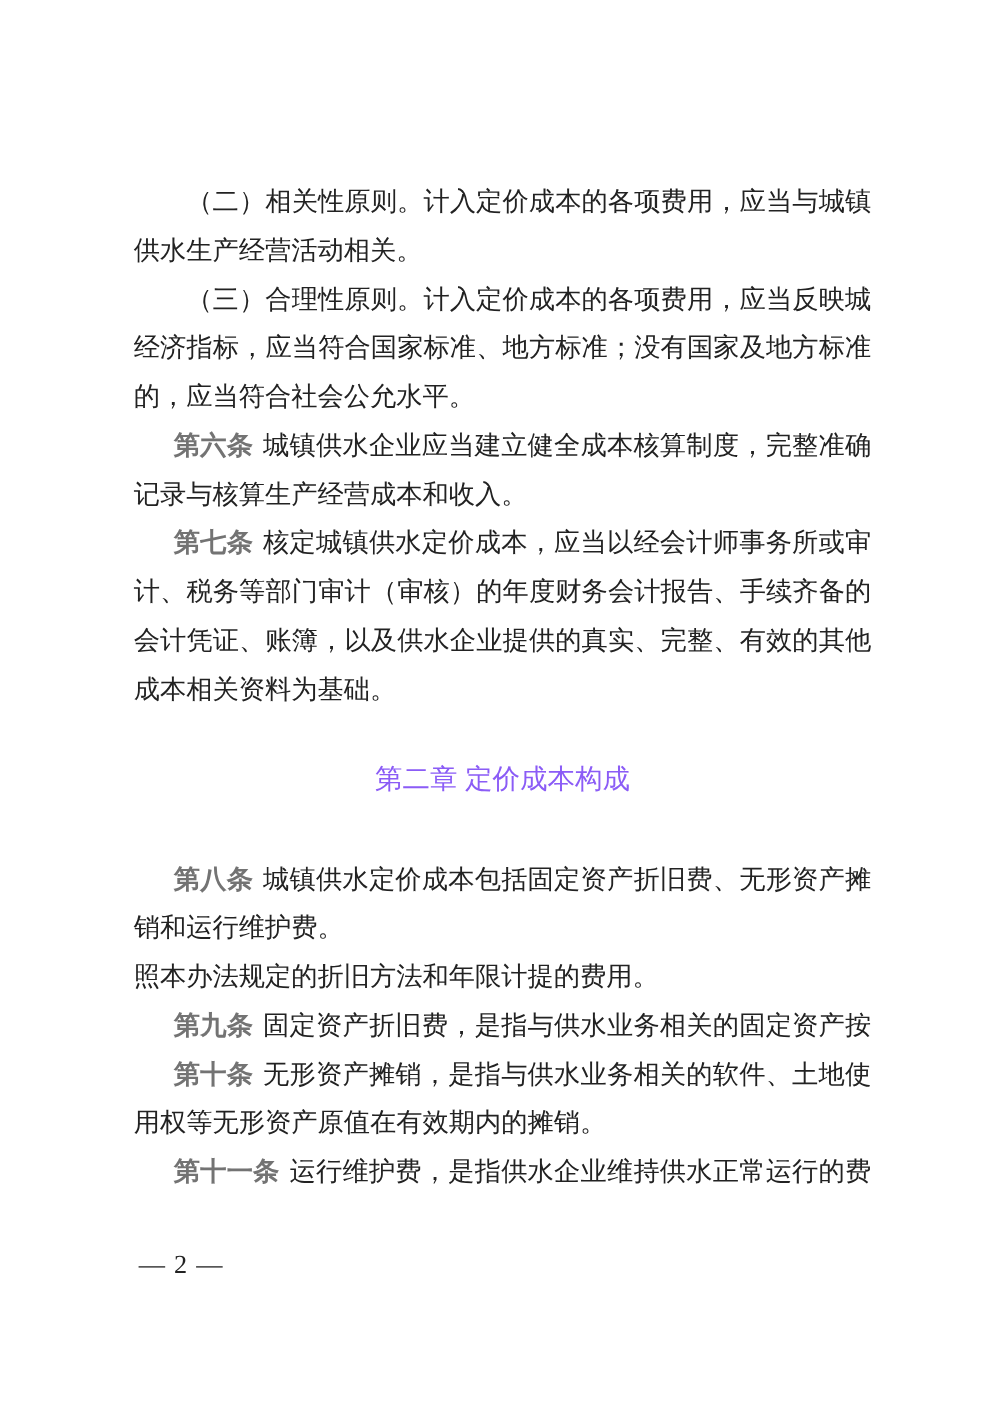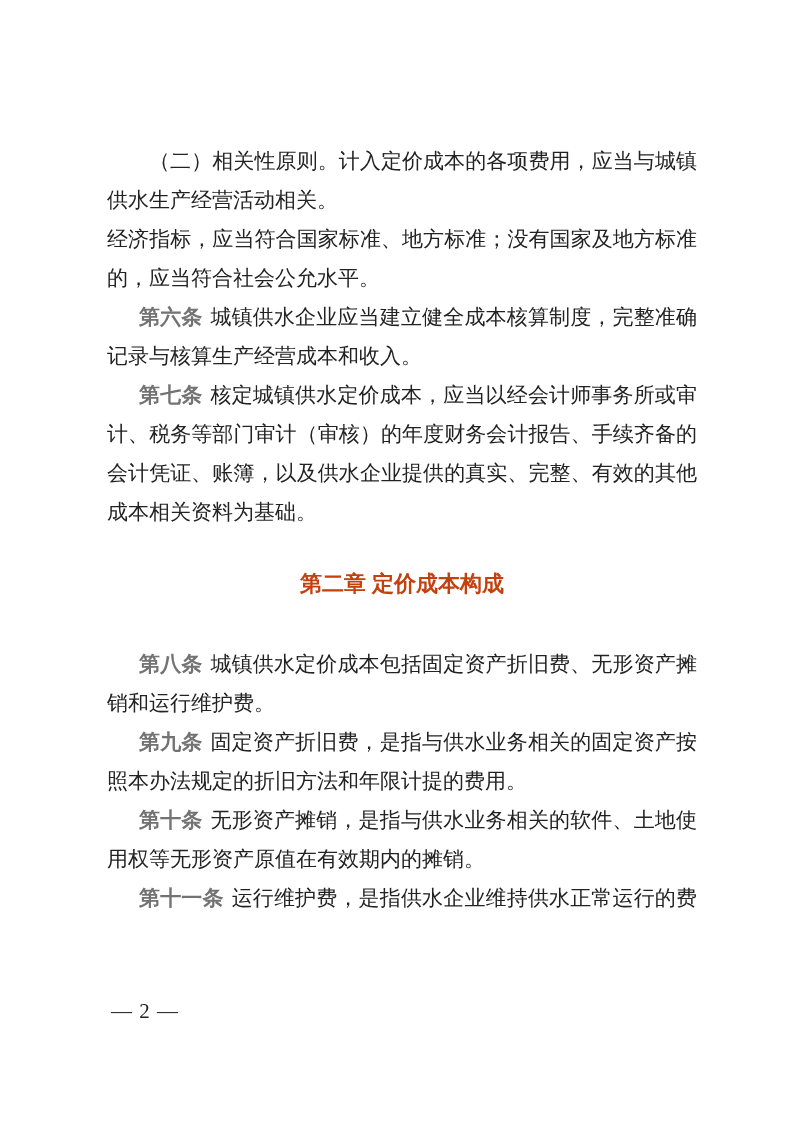--- a/index.html
+++ b/index.html
@@ -39,61 +39,62 @@
   .art {
     font-weight: 700;
     color: #737373;
     margin-right: 8px;
   }
   .chapter {
     margin-top: 32px;
     margin-bottom: 42px;
     text-align: center;
     font-family: "Liberation Sans", sans-serif;
-    font-weight: 700;
+    font-weight: 400;
     font-size: 22px;
     line-height: 39px;
-    color: #c2410c;
+    color: #8b5cf6;
   }
   .page-number {
     position: absolute;
     left: 111px;
     top: 992px;
     font-size: 21px;
     line-height: 39px;
     color: #222222;
     letter-spacing: 1px;
   }
 </style>
 </head>
 <body>
 
 <div class="page">
   <div class="doc-body">
 
     <div class="ln just ind"><span>（二）相关性原则。计入定价成本的各项费用，应当与城镇</span></div>
     <div class="ln end"><span>供水生产经营活动相关。</span></div>
+    <div class="ln just ind"><span>（三）合理性原则。计入定价成本的各项费用，应当反映城</span></div>
     <div class="ln just"><span>经济指标，应当符合国家标准、地方标准；没有国家及地方标准</span></div>
     <div class="ln end"><span>的，应当符合社会公允水平。</span></div>
 
     <div class="ln just inda"><span class="art">第六条</span><span>城镇供水企业应当建立健全成本核算制度，完整准确</span></div>
     <div class="ln end"><span>记录与核算生产经营成本和收入。</span></div>
 
     <div class="ln just inda"><span class="art">第七条</span><span>核定城镇供水定价成本，应当以经会计师事务所或审</span></div>
     <div class="ln just"><span>计、税务等部门审计（审核）的年度财务会计报告、手续齐备的</span></div>
     <div class="ln just"><span>会计凭证、账簿，以及供水企业提供的真实、完整、有效的其他</span></div>
     <div class="ln end"><span>成本相关资料为基础。</span></div>
 
     <div class="chapter">第二章 定价成本构成</div>
 
     <div class="ln just inda"><span class="art">第八条</span><span>城镇供水定价成本包括固定资产折旧费、无形资产摊</span></div>
     <div class="ln end"><span>销和运行维护费。</span></div>
 
+    <div class="ln end"><span>照本办法规定的折旧方法和年限计提的费用。</span></div>
     <div class="ln just inda"><span class="art">第九条</span><span>固定资产折旧费，是指与供水业务相关的固定资产按</span></div>
-    <div class="ln end"><span>照本办法规定的折旧方法和年限计提的费用。</span></div>
 
     <div class="ln just inda"><span class="art">第十条</span><span>无形资产摊销，是指与供水业务相关的软件、土地使</span></div>
     <div class="ln end"><span>用权等无形资产原值在有效期内的摊销。</span></div>
 
     <div class="ln just inda"><span class="art">第十一条</span><span>运行维护费，是指供水企业维持供水正常运行的费</span></div>
 
   </div>
 
   <div class="page-number">— 2 —</div>
 </div>

